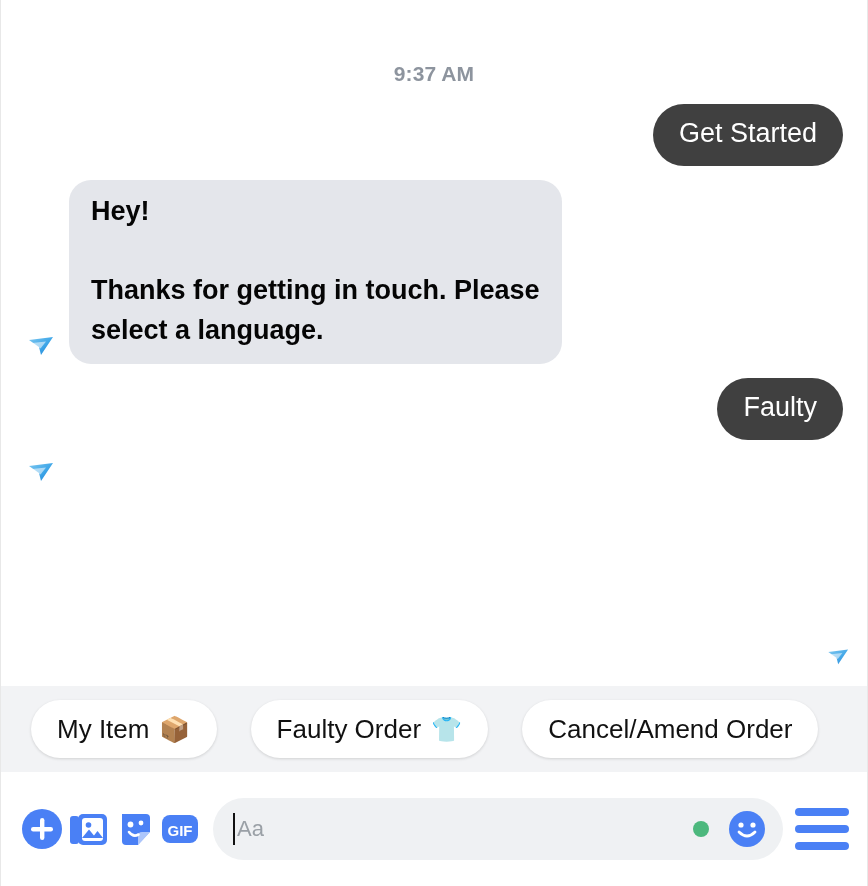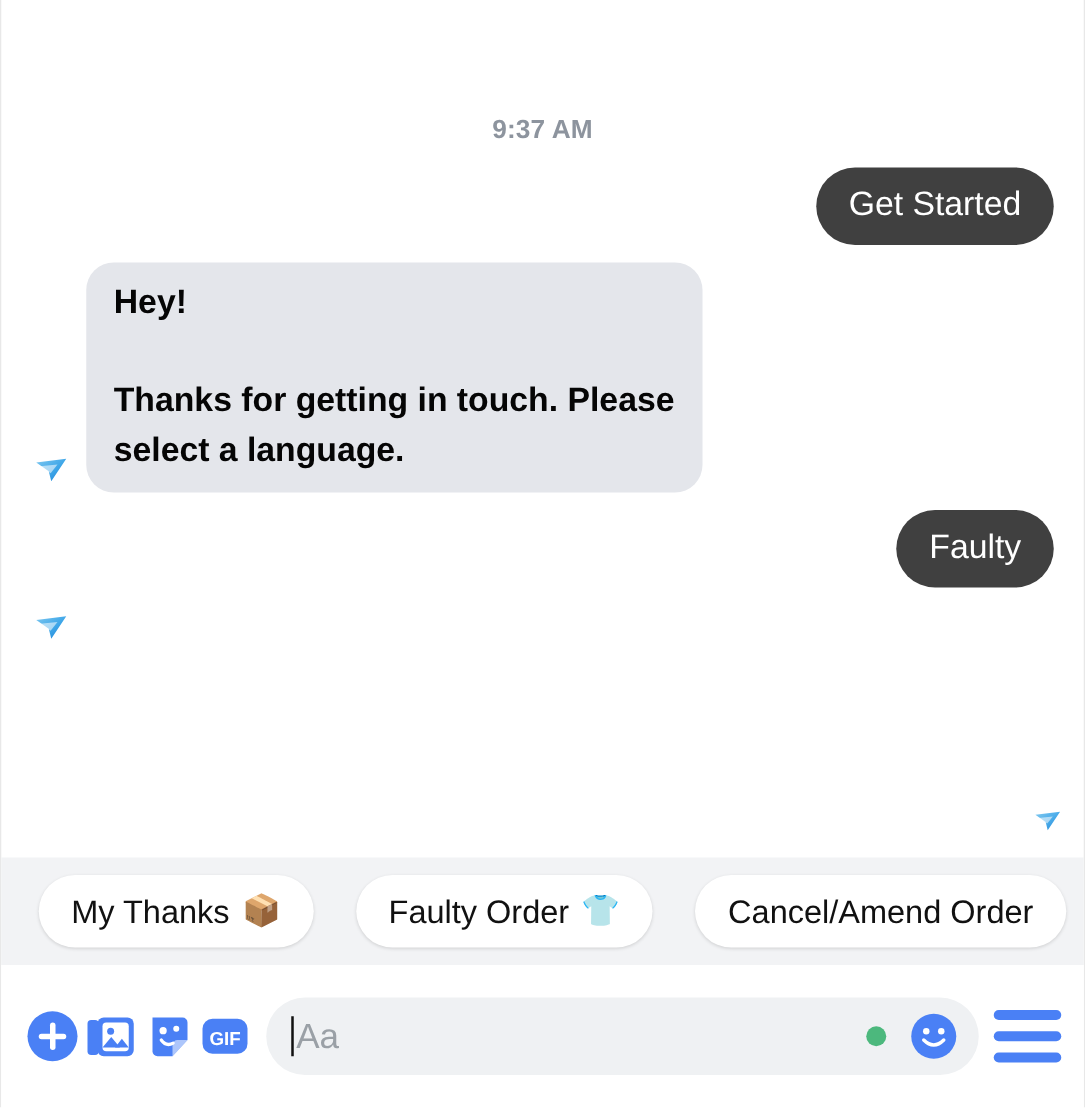--- a/index.html
+++ b/index.html
@@ -31,21 +31,21 @@
     overflow: hidden;
     padding: 0 24px;
   }
 
   .timestamp {
     text-align: center;
     color: #8d949e;
     font-size: 21px;
     font-weight: 700;
     letter-spacing: 0.1px;
-    margin-top: 92px;
+    margin-top: 62px;
     margin-bottom: 18px;
   }
 
   .row {
     display: flex;
     align-items: flex-end;
     margin-bottom: 14px;
   }
   .row.out { justify-content: flex-end; }
   .row.in  { justify-content: flex-start; }
@@ -158,21 +158,21 @@
   }
   .caret {
     width: 2px;
     height: 32px;
     background: #111;
     flex: 0 0 2px;
   }
   .placeholder {
     flex: 1 1 auto;
     color: #9aa0a6;
-    font-size: 28px;
+    font-size: 22px;
     padding-left: 2px;
     overflow: hidden;
     white-space: nowrap;
   }
   .green-dot {
     width: 16px;
     height: 16px;
     border-radius: 50%;
     background: #4cb87d;
     flex: 0 0 16px;
@@ -251,21 +251,21 @@
         <path d="M4 12 L28 9 L16 27 L14 19 Z" fill="url(#g1)"></path>
         <path d="M7 15 L21 13.5 L15.5 20.5 Z" fill="#ffffff" opacity="0.55"></path>
       </svg>
     </div>
 
   </div>
 
   <div class="quick-replies">
 
     <button class="chip">
-      <span>My Thanks</span>
+      <span>My Item</span>
       <span class="emoji">📦</span>
     </button>
 
     <button class="chip">
       <span>Faulty Order</span>
       <span class="emoji">👕</span>
     </button>
 
     <button class="chip">
       <span>Cancel/Amend Order</span>

